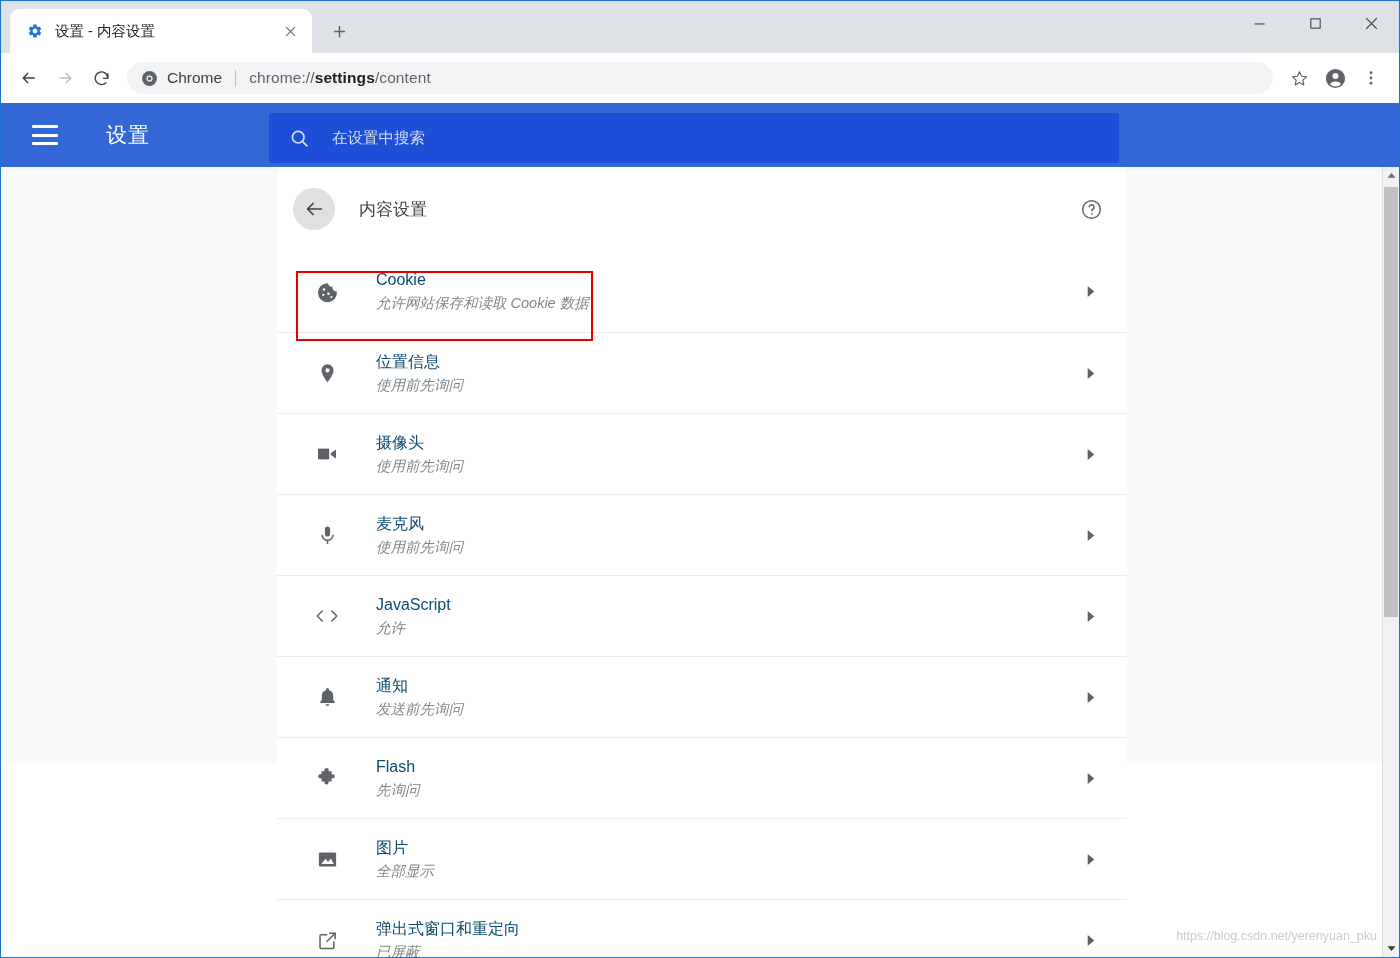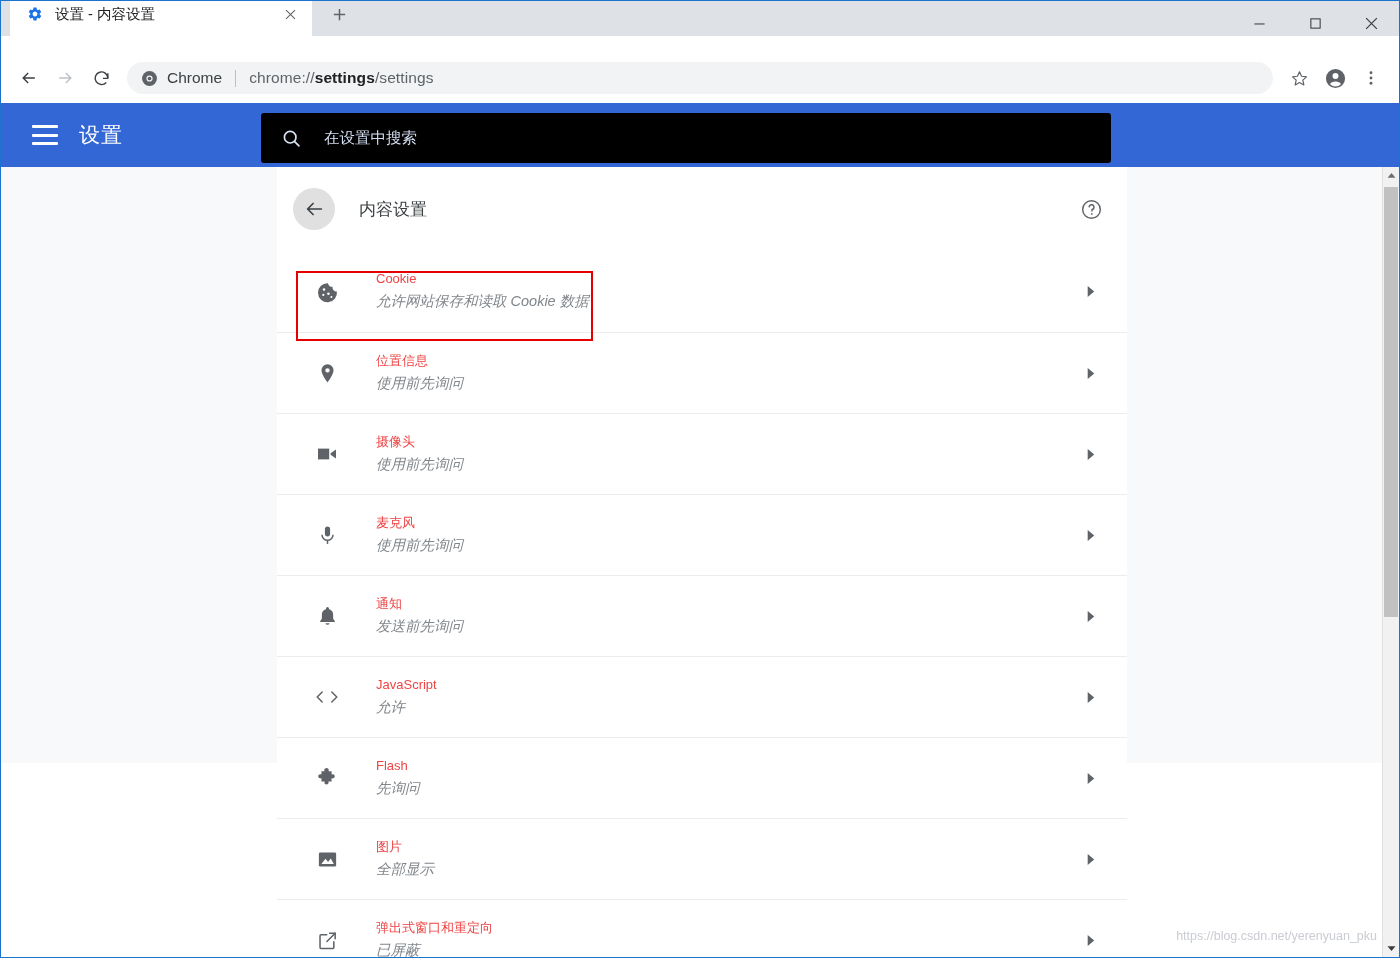--- a/index.html
+++ b/index.html
@@ -13,21 +13,21 @@
     position: relative;
     width: 1400px; height: 958px;
     border: 1px solid #1a73cc;
     background: #ffffff;
     overflow: hidden;
   }
 
   
   #tabstrip {
     position: absolute; left: 0; top: 0;
-    width: 1398px; height: 35px;
+    width: 1398px; height: 52px;
     background: #dee1e6;
     display: flex; align-items: flex-end;
   }
   .tab {
     position: relative;
     margin-left: 9px;
     width: 302px; height: 44px;
     background: #ffffff;
     border-radius: 9px 9px 0 0;
     display: flex; align-items: center;
@@ -101,37 +101,37 @@
   }
   #omni-url { font-size: 15.5px; letter-spacing: 0.1px; }
   #omni-url .dim { color: #5f6368; }
   #omni-url .strong { color: #202124; font-weight: bold; }
 
   
   #settings-header {
     position: absolute; left: 0; top: 102px;
     width: 1398px; height: 64px;
     background: #3367d6;
-    display: flex; align-items: center;
+    display: flex; align-items: center; gap: 27px;
   }
   #hamburger {
     width: 26px; height: 20px;
     margin-left: 31px;
     display: flex; flex-direction: column; justify-content: space-between;
   }
   #hamburger span { display: block; height: 3px; background: #ffffff; border-radius: 1px; }
   #settings-title {
     margin-left: 21px;
     font-size: 21px; color: #ffffff; font-weight: 500;
     letter-spacing: 1px;
   }
   #search-box {
-    position: absolute; left: 260px; top: 10px;
+    position: absolute; left: 268px; top: 10px;
     width: 850px; height: 50px;
-    background: #000000;
+    background: #1d4ed8;
     border-radius: 3px;
     display: flex; align-items: center;
   }
   #search-icon-wrap { margin-left: 20px; display: flex; }
   #search-placeholder {
     margin-left: 22px;
     font-size: 15.5px; color: #d5dff2;
   }
 
   
@@ -178,21 +178,21 @@
   .row-icon {
     width: 26px; height: 26px; flex: 0 0 26px;
     display: flex; align-items: center; justify-content: center;
     color: #5f6368;
   }
   .row-text {
     margin-left: 36px;
     flex: 1 1 auto;
     display: flex; flex-direction: column; justify-content: center;
   }
-  .row-title { font-size: 13px; color: #ef4444; line-height: 1.45; }
+  .row-title { font-size: 16px; color: #0c4a6e; line-height: 1.45; }
   .row-sub { font-size: 14.5px; color: #80868b; line-height: 1.5; margin-top: 2px; font-style: italic; }
   .row-chevron { flex: 0 0 auto; display: flex; align-items: center; }
 
   
   #red-highlight {
     position: absolute;
     left: 19px; top: 104px;
     width: 297px; height: 70px;
     border: 2px solid #e60000;
     pointer-events: none;
@@ -297,21 +297,21 @@
       <span id="chrome-badge">
         <svg width="17" height="17" viewBox="0 0 24 24">
           <circle cx="12" cy="12" r="10.5" fill="#5f6368"></circle>
           <circle cx="12" cy="12" r="4.4" fill="#f1f3f4"></circle>
           <circle cx="12" cy="12" r="2.6" fill="#5f6368"></circle>
         </svg>
         <span class="lbl">Chrome</span>
       </span>
       <span class="omni-sep"></span>
       <span id="omni-url">
-        <span class="dim">chrome://</span><span class="strong">settings</span><span class="dim">/settings</span>
+        <span class="dim">chrome://</span><span class="strong">settings</span><span class="dim">/content</span>
       </span>
     </div>
 
     <div class="tb-btn">
       <svg width="19" height="19" viewBox="0 0 24 24" stroke="#5f6368" stroke-width="1.5" fill="none">
         <path d="M12 3.5 L14.6 9.2 L20.8 9.9 L16.2 14.1 L17.5 20.2 L12 17.1 L6.5 20.2 L7.8 14.1 L3.2 9.9 L9.4 9.2 Z" stroke-linejoin="round"></path>
       </svg>
     </div>
     <div class="tb-btn">
       <svg width="23" height="23" viewBox="0 0 24 24" fill="#5f6368">
@@ -438,46 +438,46 @@
           </span>
           <span class="row-chevron">
             <svg width="13" height="13" viewBox="0 0 12 14" fill="#5f6368">
                 <path d="M3 1 L10 7 L3 13 Z"></path>
               </svg>
           </span>
         </div>
 
         <div class="row">
           <span class="row-icon">
+            <svg width="26" height="26" viewBox="0 0 26 24" stroke="#5f6368" stroke-width="1.5" fill="none" stroke-linecap="round" stroke-linejoin="round">
+              <path d="M8.2 7 L3.2 12 L8.2 17"></path>
+              <path d="M17.8 7 L22.8 12 L17.8 17"></path>
+            </svg>
+          </span>
+          <span class="row-text">
+            <span class="row-title">JavaScript</span>
+            <span class="row-sub">允许</span>
+          </span>
+          <span class="row-chevron">
+            <svg width="13" height="13" viewBox="0 0 12 14" fill="#5f6368">
+                <path d="M3 1 L10 7 L3 13 Z"></path>
+              </svg>
+          </span>
+        </div>
+
+        <div class="row">
+          <span class="row-icon">
             <svg width="23" height="23" viewBox="0 0 24 24" fill="#5f6368">
               <path d="M12 2.2a1.6 1.6 0 0 1 1.6 1.6v.7a5.9 5.9 0 0 1 4.3 5.7v4.1l1.7 2.4v1H4.4v-1l1.7-2.4v-4.1a5.9 5.9 0 0 1 4.3-5.7v-.7A1.6 1.6 0 0 1 12 2.2z"></path>
               <path d="M9.8 19.1a2.3 2.3 0 0 0 4.4 0z"></path>
             </svg>
           </span>
           <span class="row-text">
             <span class="row-title">通知</span>
             <span class="row-sub">发送前先询问</span>
-          </span>
-          <span class="row-chevron">
-            <svg width="13" height="13" viewBox="0 0 12 14" fill="#5f6368">
-                <path d="M3 1 L10 7 L3 13 Z"></path>
-              </svg>
-          </span>
-        </div>
-
-        <div class="row">
-          <span class="row-icon">
-            <svg width="26" height="26" viewBox="0 0 26 24" stroke="#5f6368" stroke-width="1.5" fill="none" stroke-linecap="round" stroke-linejoin="round">
-              <path d="M8.2 7 L3.2 12 L8.2 17"></path>
-              <path d="M17.8 7 L22.8 12 L17.8 17"></path>
-            </svg>
-          </span>
-          <span class="row-text">
-            <span class="row-title">JavaScript</span>
-            <span class="row-sub">允许</span>
           </span>
           <span class="row-chevron">
             <svg width="13" height="13" viewBox="0 0 12 14" fill="#5f6368">
                 <path d="M3 1 L10 7 L3 13 Z"></path>
               </svg>
           </span>
         </div>
 
         <div class="row">
           <span class="row-icon">

